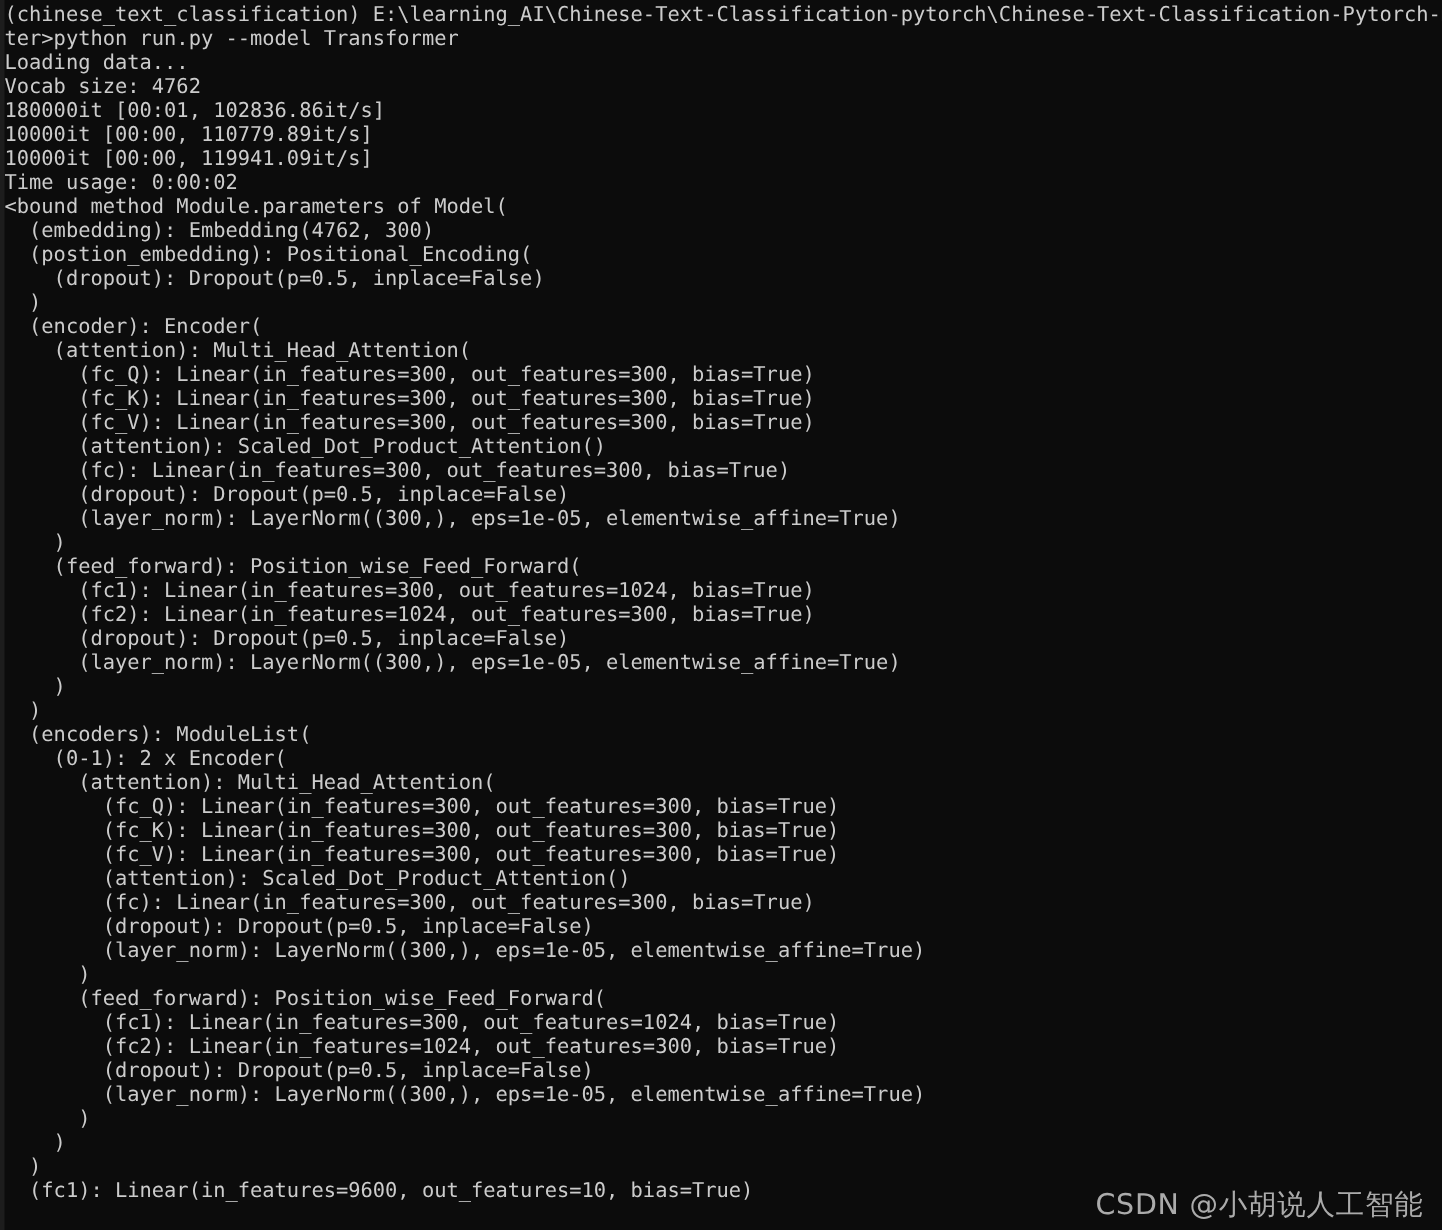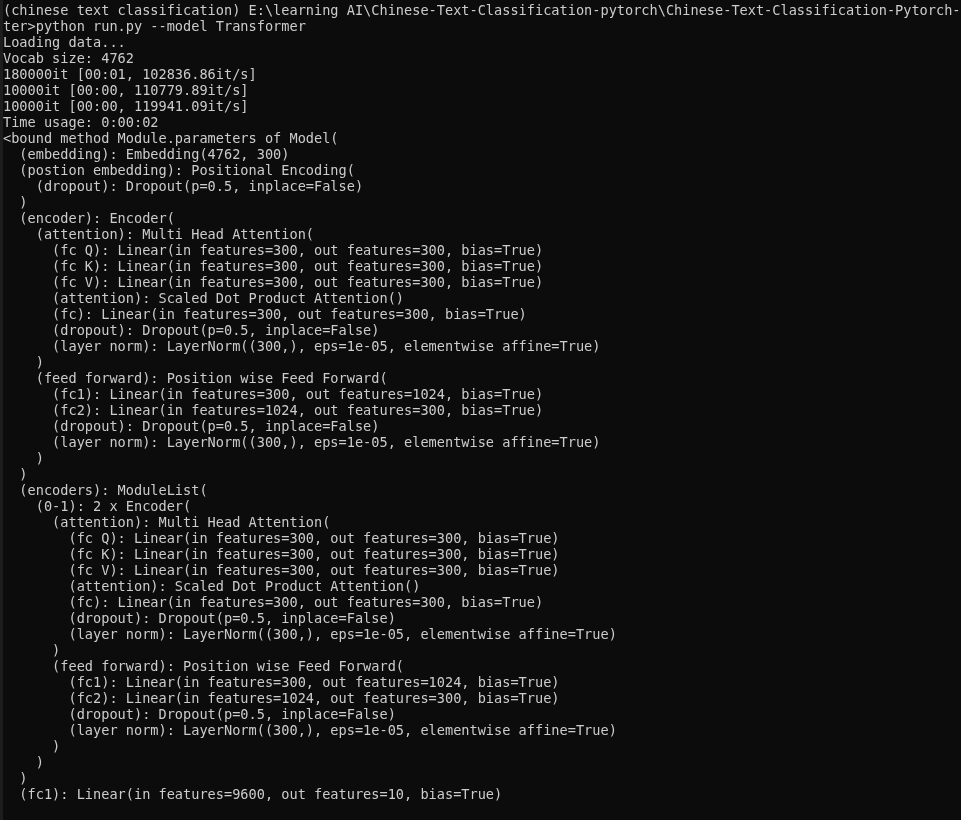--- a/index.html
+++ b/index.html
@@ -52,14 +52,15 @@
 </style>
 </head>
 <body>
 
 <div id="terminal-window">
 
   <div id="left-edge-strip"></div>
 
   <div id="console-output"><div class="console-line">(chinese_text_classification) E:\learning_AI\Chinese-Text-Classification-pytorch\Chinese-Text-Classification-Pytorch-mas</div><div class="console-line">ter&gt;python run.py --model Transformer</div><div class="console-line">Loading data...</div><div class="console-line">Vocab size: 4762</div><div class="console-line">180000it [00:01, 102836.86it/s]</div><div class="console-line">10000it [00:00, 110779.89it/s]</div><div class="console-line">10000it [00:00, 119941.09it/s]</div><div class="console-line">Time usage: 0:00:02</div><div class="console-line">&lt;bound method Module.parameters of Model(</div><div class="console-line">  (embedding): Embedding(4762, 300)</div><div class="console-line">  (postion_embedding): Positional_Encoding(</div><div class="console-line">    (dropout): Dropout(p=0.5, inplace=False)</div><div class="console-line">  )</div><div class="console-line">  (encoder): Encoder(</div><div class="console-line">    (attention): Multi_Head_Attention(</div><div class="console-line">      (fc_Q): Linear(in_features=300, out_features=300, bias=True)</div><div class="console-line">      (fc_K): Linear(in_features=300, out_features=300, bias=True)</div><div class="console-line">      (fc_V): Linear(in_features=300, out_features=300, bias=True)</div><div class="console-line">      (attention): Scaled_Dot_Product_Attention()</div><div class="console-line">      (fc): Linear(in_features=300, out_features=300, bias=True)</div><div class="console-line">      (dropout): Dropout(p=0.5, inplace=False)</div><div class="console-line">      (layer_norm): LayerNorm((300,), eps=1e-05, elementwise_affine=True)</div><div class="console-line">    )</div><div class="console-line">    (feed_forward): Position_wise_Feed_Forward(</div><div class="console-line">      (fc1): Linear(in_features=300, out_features=1024, bias=True)</div><div class="console-line">      (fc2): Linear(in_features=1024, out_features=300, bias=True)</div><div class="console-line">      (dropout): Dropout(p=0.5, inplace=False)</div><div class="console-line">      (layer_norm): LayerNorm((300,), eps=1e-05, elementwise_affine=True)</div><div class="console-line">    )</div><div class="console-line">  )</div><div class="console-line">  (encoders): ModuleList(</div><div class="console-line">    (0-1): 2 x Encoder(</div><div class="console-line">      (attention): Multi_Head_Attention(</div><div class="console-line">        (fc_Q): Linear(in_features=300, out_features=300, bias=True)</div><div class="console-line">        (fc_K): Linear(in_features=300, out_features=300, bias=True)</div><div class="console-line">        (fc_V): Linear(in_features=300, out_features=300, bias=True)</div><div class="console-line">        (attention): Scaled_Dot_Product_Attention()</div><div class="console-line">        (fc): Linear(in_features=300, out_features=300, bias=True)</div><div class="console-line">        (dropout): Dropout(p=0.5, inplace=False)</div><div class="console-line">        (layer_norm): LayerNorm((300,), eps=1e-05, elementwise_affine=True)</div><div class="console-line">      )</div><div class="console-line">      (feed_forward): Position_wise_Feed_Forward(</div><div class="console-line">        (fc1): Linear(in_features=300, out_features=1024, bias=True)</div><div class="console-line">        (fc2): Linear(in_features=1024, out_features=300, bias=True)</div><div class="console-line">        (dropout): Dropout(p=0.5, inplace=False)</div><div class="console-line">        (layer_norm): LayerNorm((300,), eps=1e-05, elementwise_affine=True)</div><div class="console-line">      )</div><div class="console-line">    )</div><div class="console-line">  )</div><div class="console-line">  (fc1): Linear(in_features=9600, out_features=10, bias=True)</div></div>
 
+  <div id="csdn-watermark">CSDN @小胡说人工智能</div>
 
 </div>
 
 </body></html>

